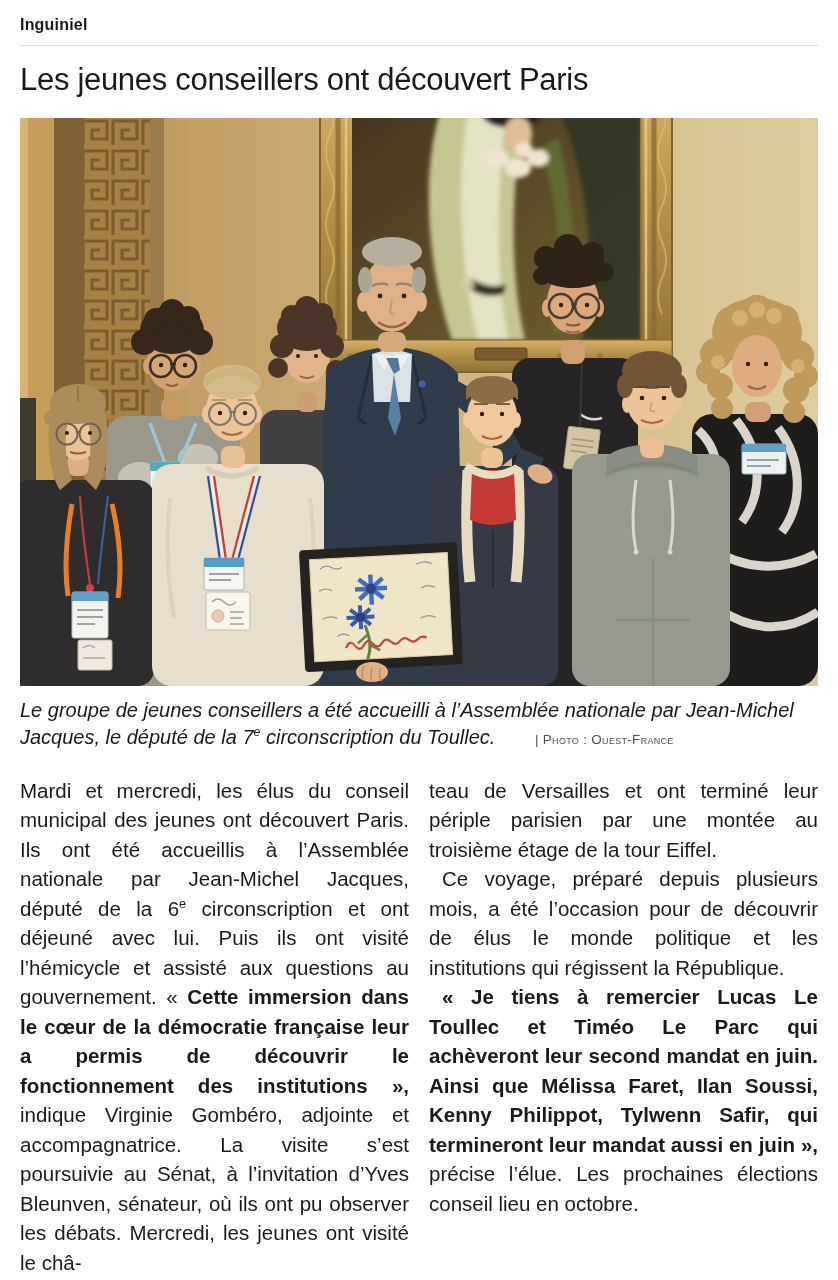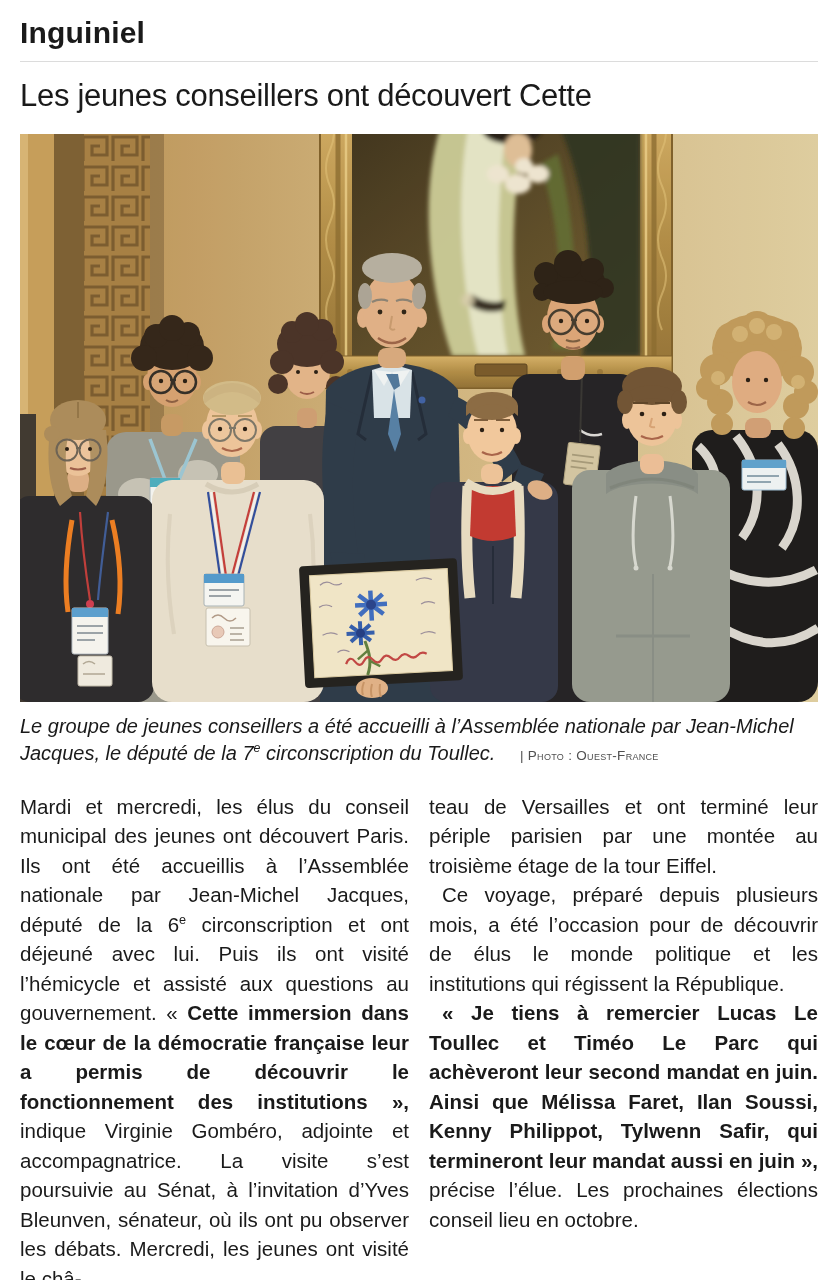--- a/index.html
+++ b/index.html
@@ -1,41 +1,41 @@
 <!DOCTYPE html>
 <html lang="fr" style="--c-text: #1a1a1a; --c-credit: #4f4f4f; --c-rule: #dcdcdc;"><head>
 <meta charset="utf-8">
 <style>
   html,body{margin:0;padding:0;background:#fff}
   body{width:838px;font-family:"Liberation Sans","DejaVu Sans",sans-serif;color:var(--c-text,#1a1a1a)}
   .page{padding:14px 20px 0}
-  .section-title{font-size:30px;font-weight:700;margin:2px 0 11px;letter-spacing:.2px}
+  .section-title{font-size:16px;font-weight:700;margin:2px 0 11px;letter-spacing:.2px}
   .section-rule{border:none;border-top:1px solid var(--c-rule,#dcdcdc);margin:0 0 16px}
   .article-title{font-size:31px;font-weight:400;margin:0 0 20px;letter-spacing:-.3px;line-height:1.15}
   figure{margin:0}
   .photo{width:798px;height:568px;overflow:hidden;background:#c8a366}
   .photo svg{display:block}
   figcaption{margin-top:11px;font-style:italic;font-size:20px;line-height:27.5px;color:var(--c-text,#1a1a1a)}
-  .credit{font-style:normal;white-space:nowrap;color:var(--c-credit,#4f4f4f);font-size:13.5px;margin-left:19px;letter-spacing:.3px}
+  .credit{font-style:normal;white-space:nowrap;color:var(--c-credit,#4f4f4f);font-size:13.5px;margin-left:34px;letter-spacing:.3px}
   .credit .sc{font-variant:small-caps}
   .body-cols{display:flex;gap:20px;margin-top:22px;padding-bottom:6px}
   .col{flex:1;font-size:20.5px;line-height:29.5px;text-align:justify}
   .para{margin:0}
   .para.indent{text-indent:13px}
   .b{font-weight:700}
   sup{font-size:.62em;line-height:0;vertical-align:super}
 </style>
 </head>
 <body>
 
 <div class="page">
 
   <h2 class="section-title">Inguiniel</h2>
   <hr class="section-rule">
-  <h1 class="article-title">Les jeunes conseillers ont découvert Cette</h1>
+  <h1 class="article-title">Les jeunes conseillers ont découvert Paris</h1>
 
   <figure>
     <div class="photo">
       <svg width="798" height="568" viewBox="0 0 798 568" xmlns="http://www.w3.org/2000/svg">
         <defs>
           <linearGradient id="wallg" x1="0" y1="0" x2="1" y2="0">
             <stop offset="0" stop-color="#b78d52"></stop>
               <stop offset=".45" stop-color="#cfb27c"></stop>
               <stop offset="1" stop-color="#e0d0a4"></stop>
           </linearGradient>

